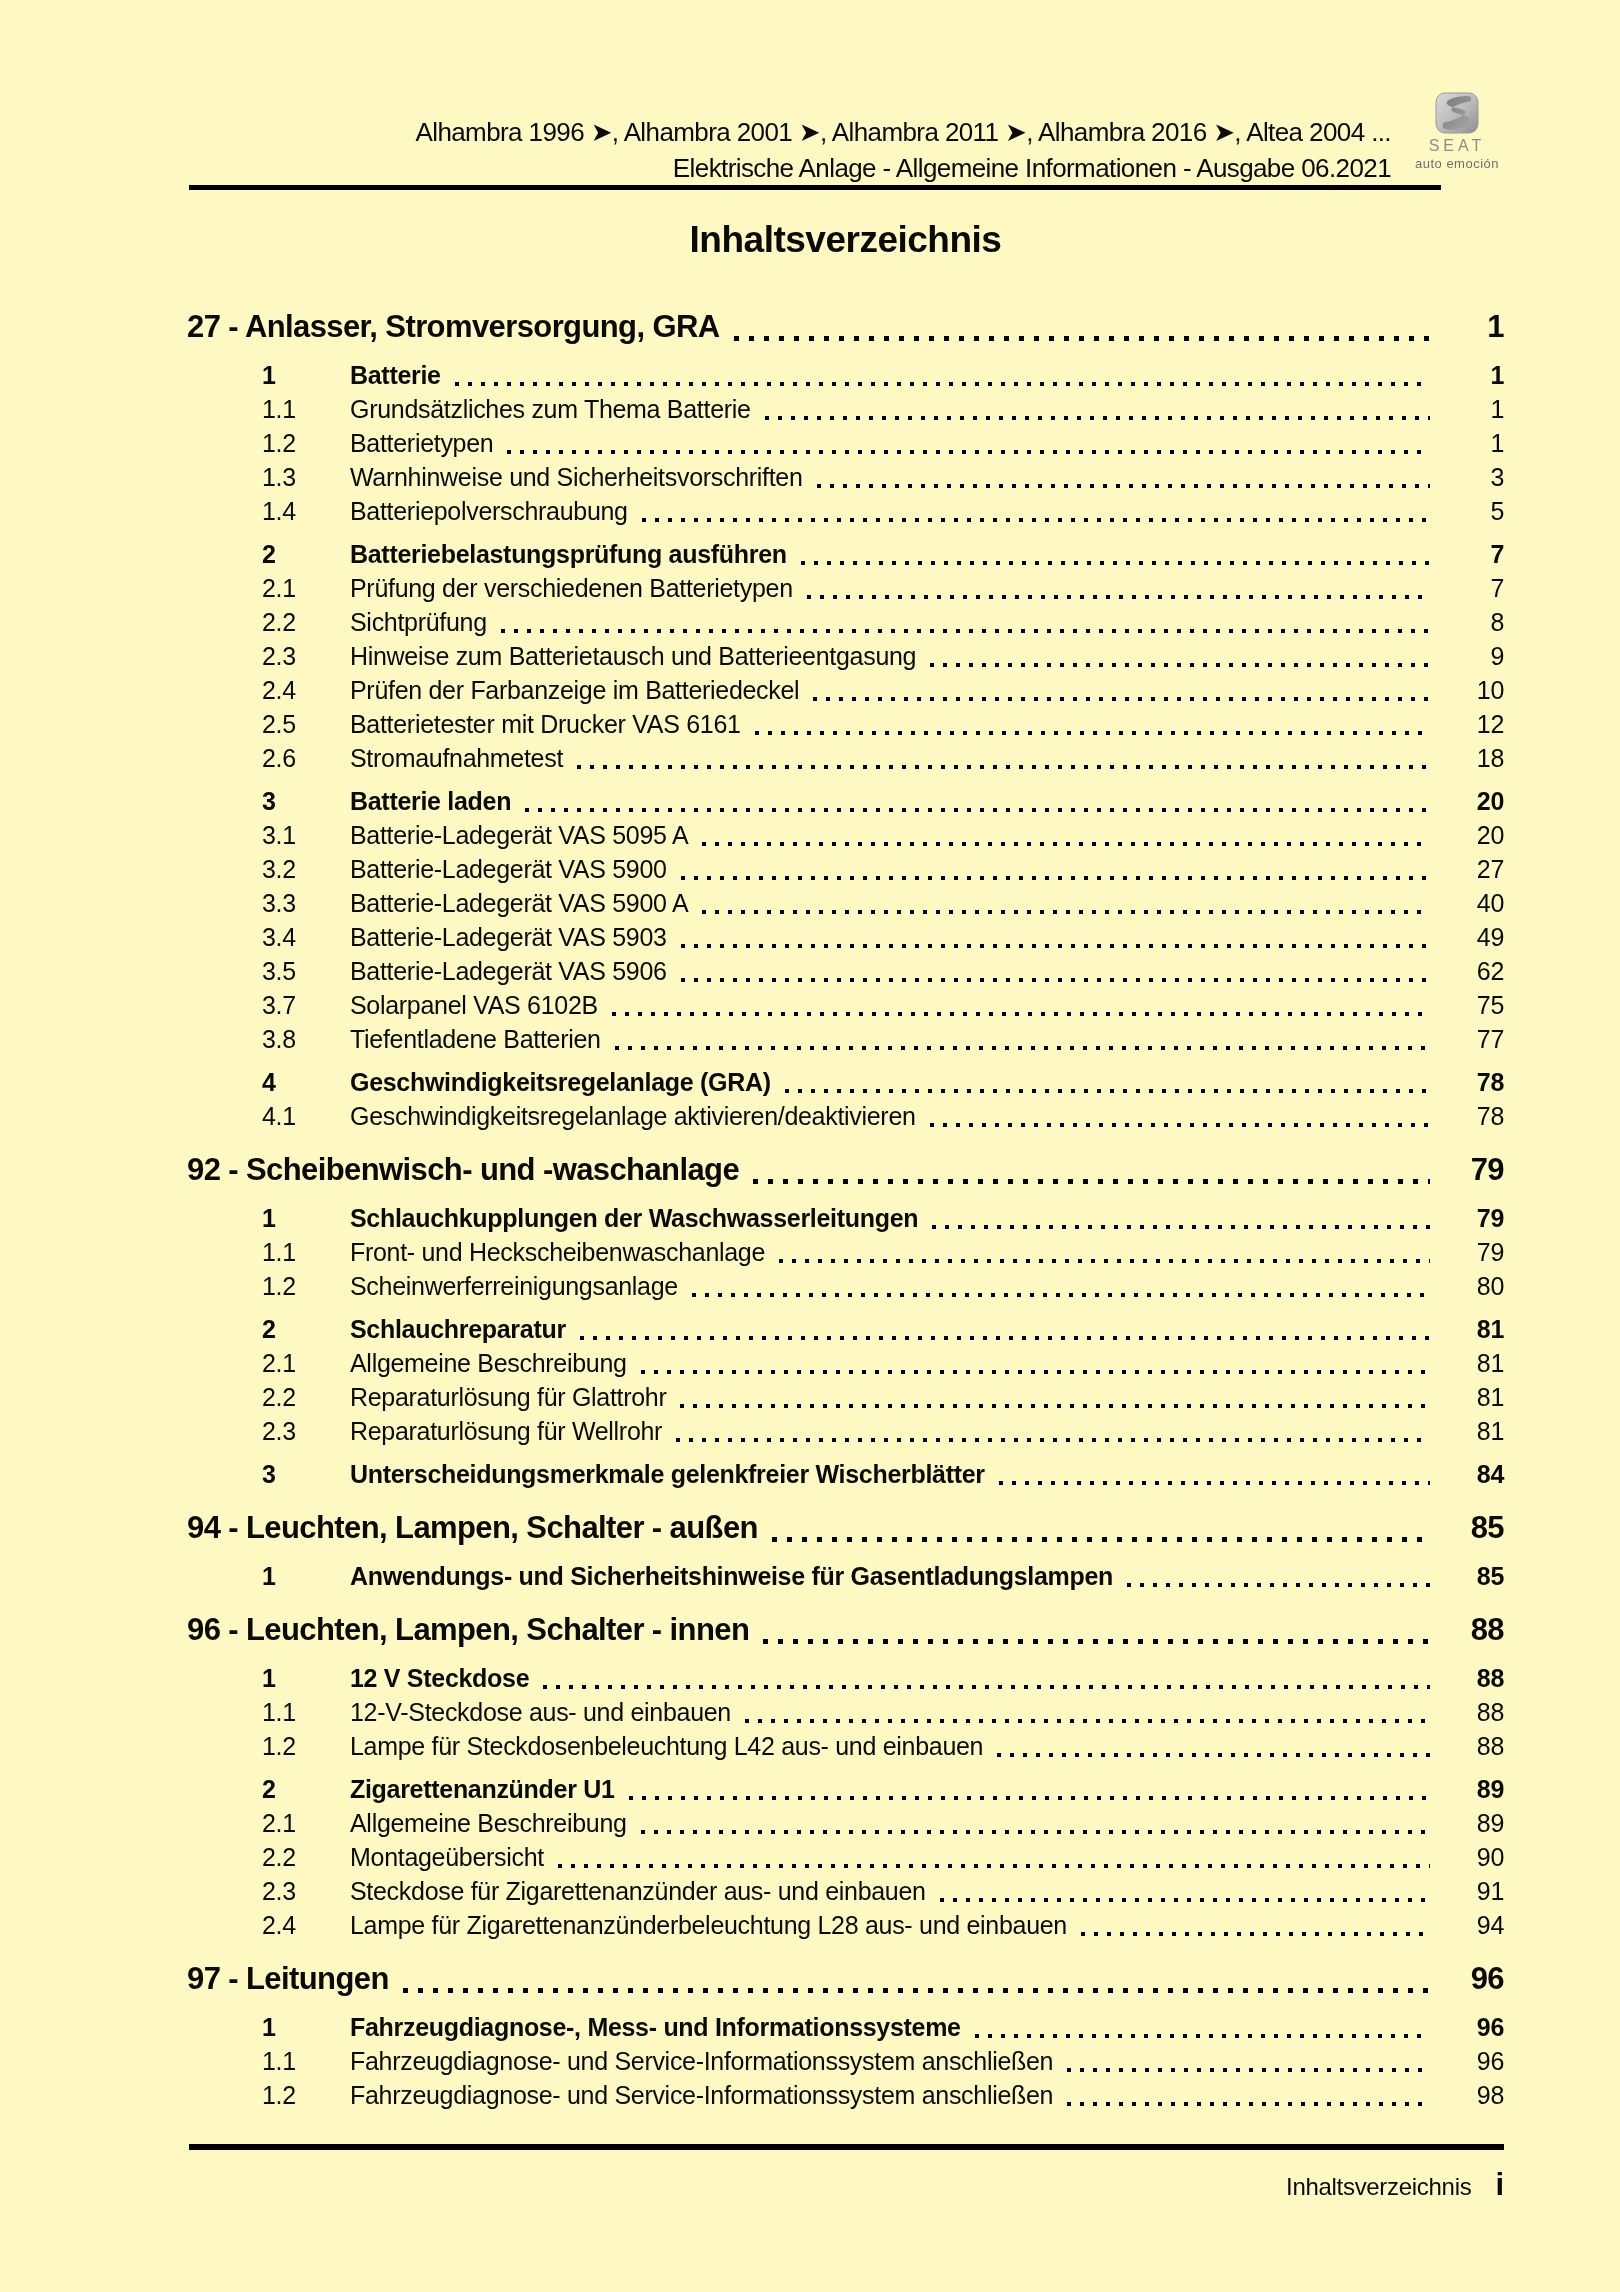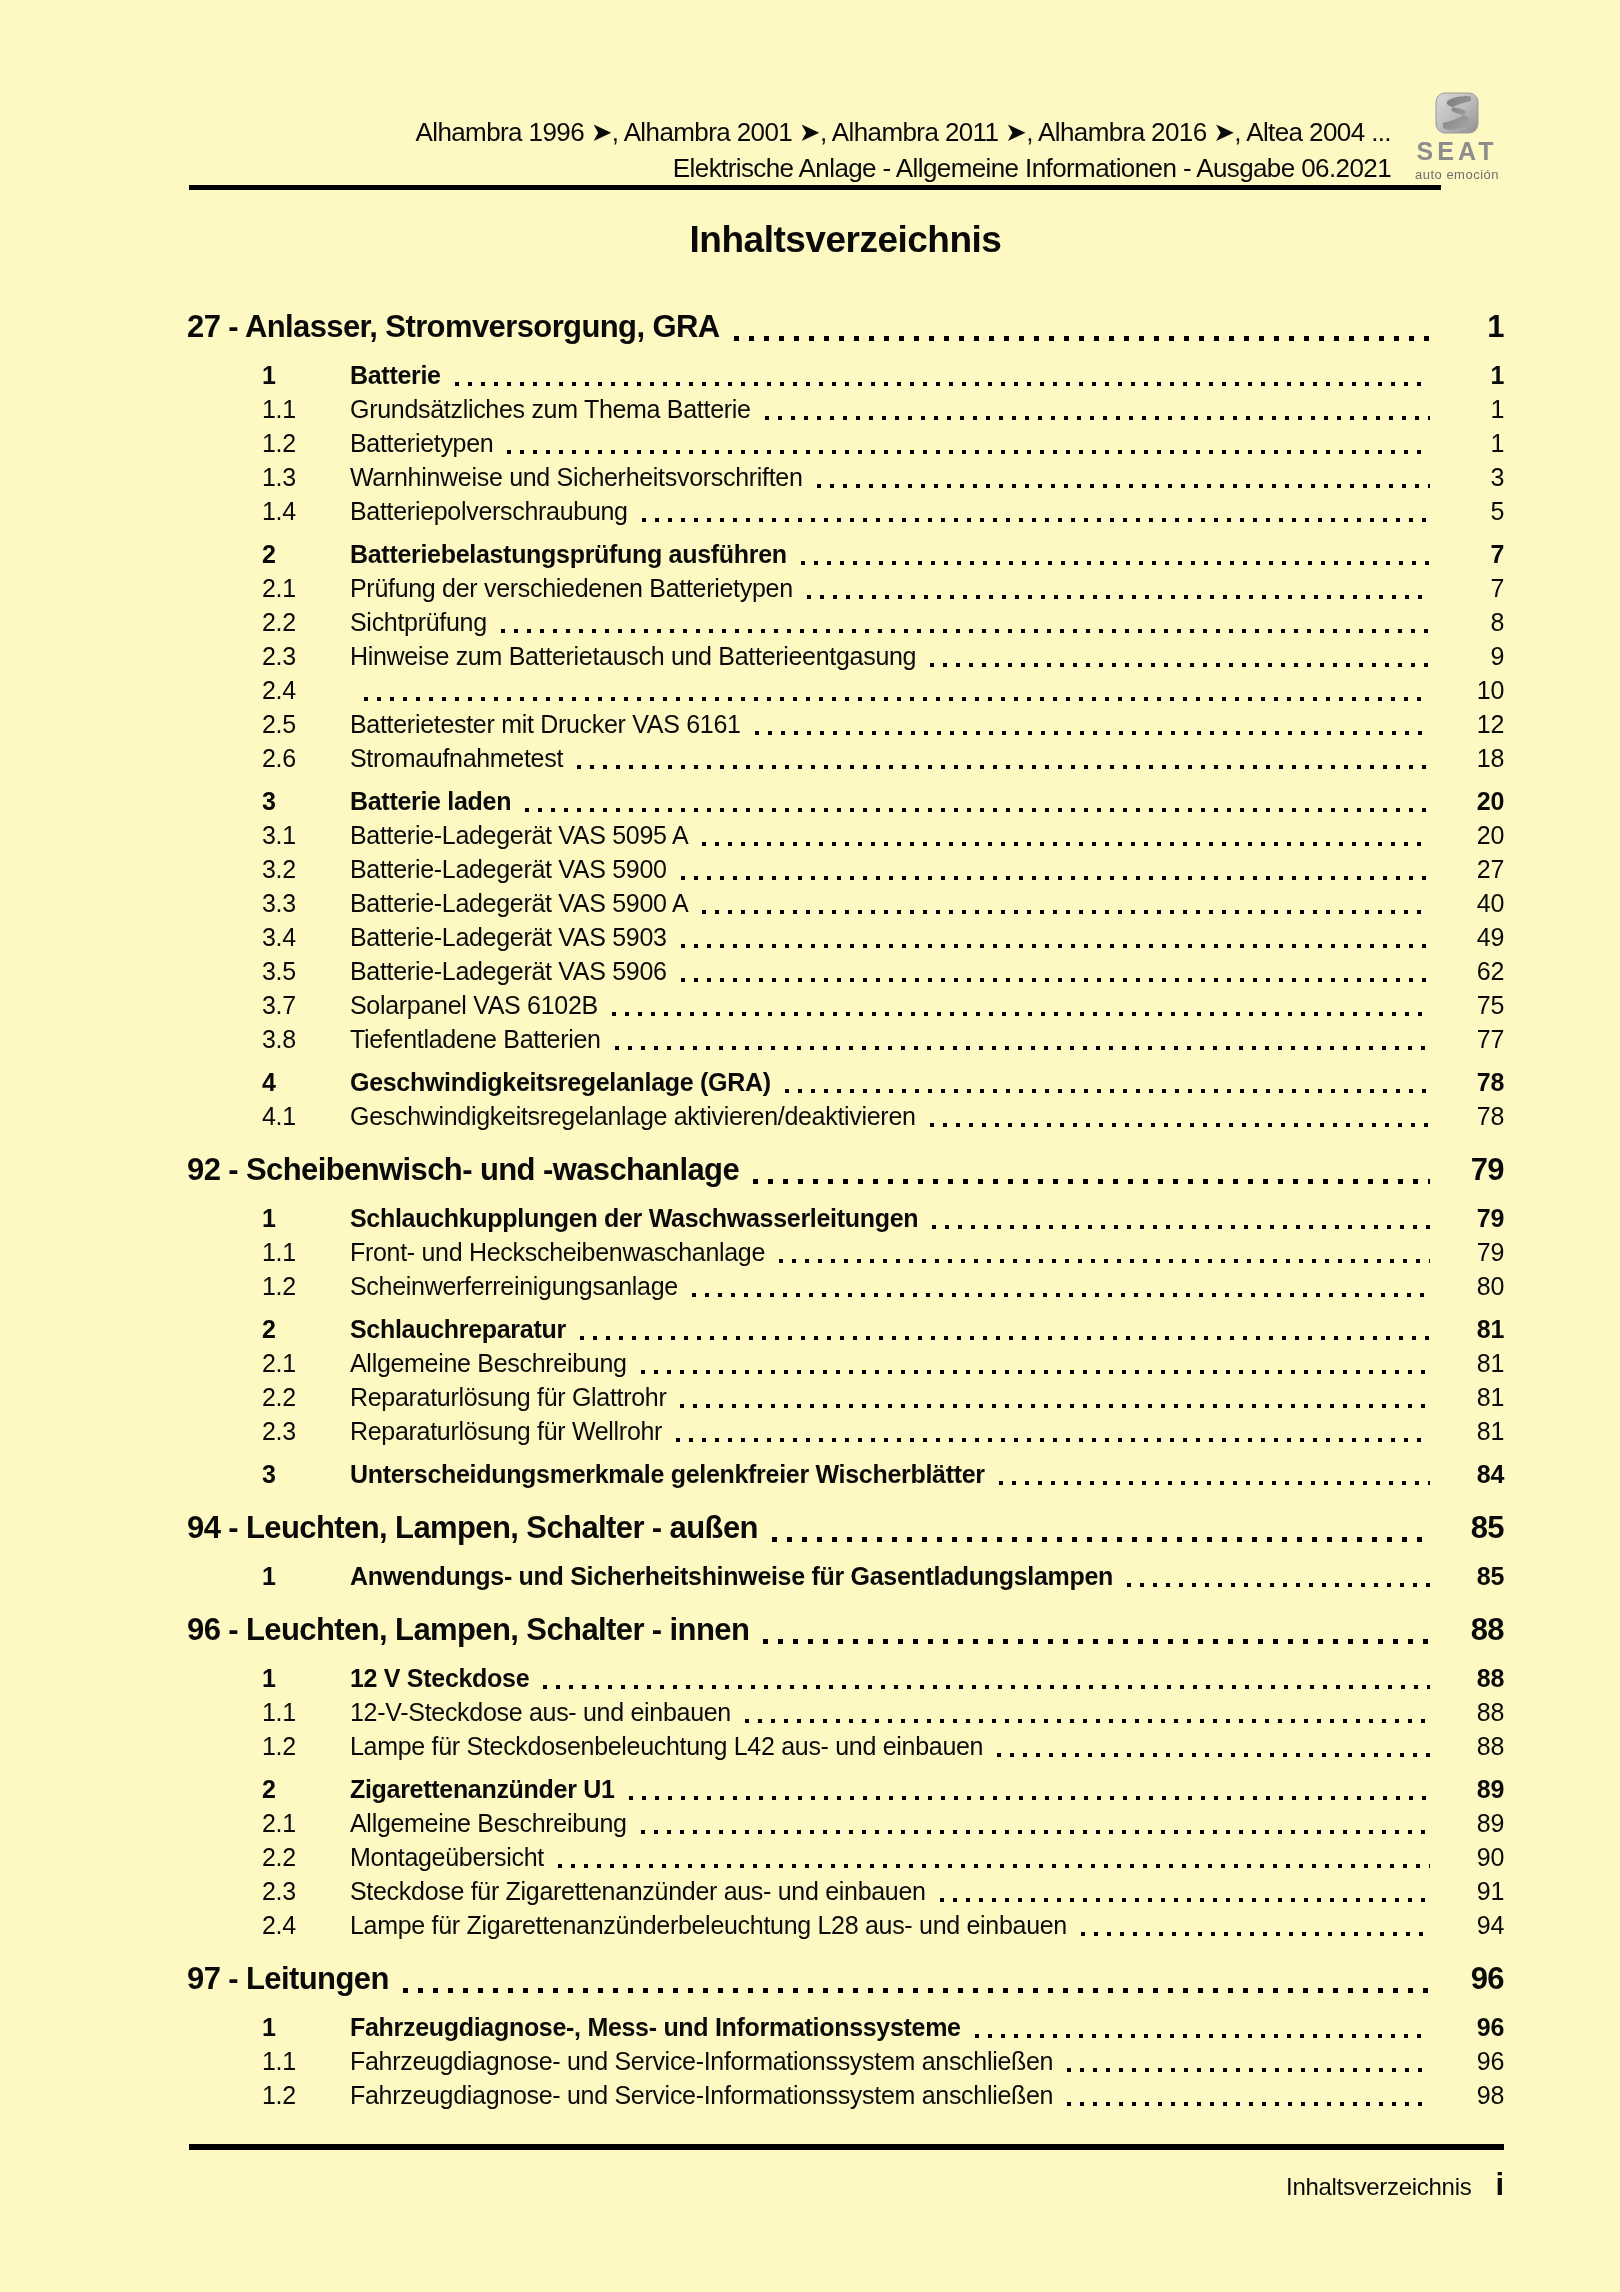--- a/index.html
+++ b/index.html
@@ -9,21 +9,21 @@
     margin:0 auto; overflow:hidden;
   }
 
   
   .header { position:absolute; top:92px; left:187px; right:114px;
             display:flex; justify-content:flex-end; align-items:flex-start; }
   .header-text { text-align:right; margin-right:16px; padding-top:22px; }
   .header-line { font-size:26px; line-height:36px; letter-spacing:-0.6px; white-space:nowrap; }
   .logo { width:100px; flex:none; text-align:center; }
   .logo-badge { display:block; margin:0 auto; }
-  .logo-word { font-size:25px; font-weight:bold; color:#8d8d8d; letter-spacing:4px; margin-top:3px; white-space:nowrap; }
+  .logo-word { font-size:16px; font-weight:normal; color:#8d8d8d; letter-spacing:4px; margin-top:3px; white-space:nowrap; }
   .logo-tagline { font-size:13px; color:#6f6f6f; margin-top:1px; letter-spacing:0.5px; white-space:nowrap; }
 
   .header-rule { position:absolute; top:185px; left:189px; width:1252px; height:5px; background:#000; }
 
   
   .doc-title { position:absolute; top:219px; left:187px; width:1317px; margin:0;
                text-align:center; font-size:37px; font-weight:bold; letter-spacing:-0.5px; }
 
   
   .toc { position:absolute; top:304px; left:187px; width:1317px; }
@@ -145,20 +145,21 @@
           <span class="page-num">8</span>
         </div>
         <div class="row entry-row">
           <span class="num">2.3</span>
           <span class="etitle">Hinweise zum Batterietausch und Batterieentgasung</span>
           <span class="dots"></span>
           <span class="page-num">9</span>
         </div>
         <div class="row entry-row">
           <span class="num">2.4</span>
+          <span class="etitle">Prüfen der Farbanzeige im Batteriedeckel</span>
           <span class="dots"></span>
           <span class="page-num">10</span>
         </div>
         <div class="row entry-row">
           <span class="num">2.5</span>
           <span class="etitle">Batterietester mit Drucker VAS 6161</span>
           <span class="dots"></span>
           <span class="page-num">12</span>
         </div>
         <div class="row entry-row">

